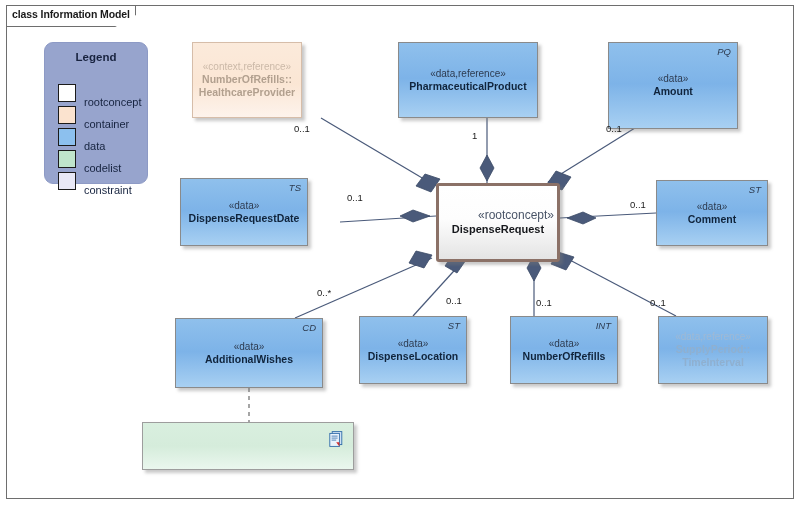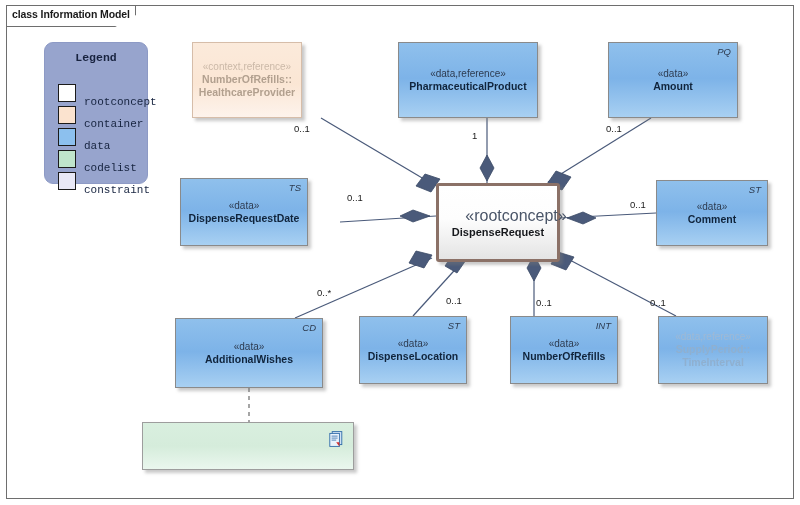--- a/index.html
+++ b/index.html
@@ -96,42 +96,41 @@
   }
   .n-container .stereo { color: #b9a493; }
   .n-container .nm { color: #b2a08f; }
 
   
   .n-root {
     background: linear-gradient(to bottom, #ffffff 0%, #fdfdfd 45%, #e4e4e4 100%);
     border: 3px solid #8b7167;
     border-radius: 3px;
   }
-  .n-root .stereo { color: #4a5568; font-size: 16px; margin-left: 36px; }
+  .n-root .stereo { color: #4a5568; font-size: 12px; margin-left: 36px; }
   .n-root .nm { color: #16181c; font-size: 11px; }
 
   
   .n-codelist {
     background: linear-gradient(to bottom, #d9efdf 0%, #d5ecdb 50%, #eaf7ee 100%);
     border: 1px solid #9d9d9d;
   }
   .n-codelist .nm { color: #1d2a22; font-weight: bold; }
 
   
   .ref .stereo { color: #cbb9a8; }
 
   
   #legend {
     position: absolute;
     left: 44px; top: 42px;
     width: 104px; height: 142px;
     background: #97a4cd;
     border-radius: 9px;
     border: 1px solid #8d9ac5;
-    font-family: Liberation Mono, monospace;
   }
   #legend-title {
     position: absolute;
     top: 8px; left: 0; right: 0;
     text-align: center;
     font-size: 11.5px;
     font-weight: bold;
     color: #18233f;
   }
   .lg-row {
@@ -269,21 +268,21 @@
     <div class="stereo">«context,reference»</div>
     <div class="nm">NumberOfRefills::</div>
     <div class="nm">HealthcareProvider</div>
   </div>
 
   <div class="node n-data" style="left:398px; top:42px; width:140px; height:76px;">
     <div class="stereo">«data,reference»</div>
     <div class="nm">PharmaceuticalProduct</div>
   </div>
 
-  <div class="node n-data" style="left:608px; top:42px; width:130px; height:76px;">
+  <div class="node n-data" style="left:608px; top:42px; width:130px; height:87px;">
     <div class="tag">PQ</div>
     <div class="stereo">«data»</div>
     <div class="nm">Amount</div>
   </div>
 
   <div class="node n-data" style="left:180px; top:178px; width:128px; height:68px;">
     <div class="tag">TS</div>
     <div class="stereo">«data»</div>
     <div class="nm">DispenseRequestDate</div>
   </div>

